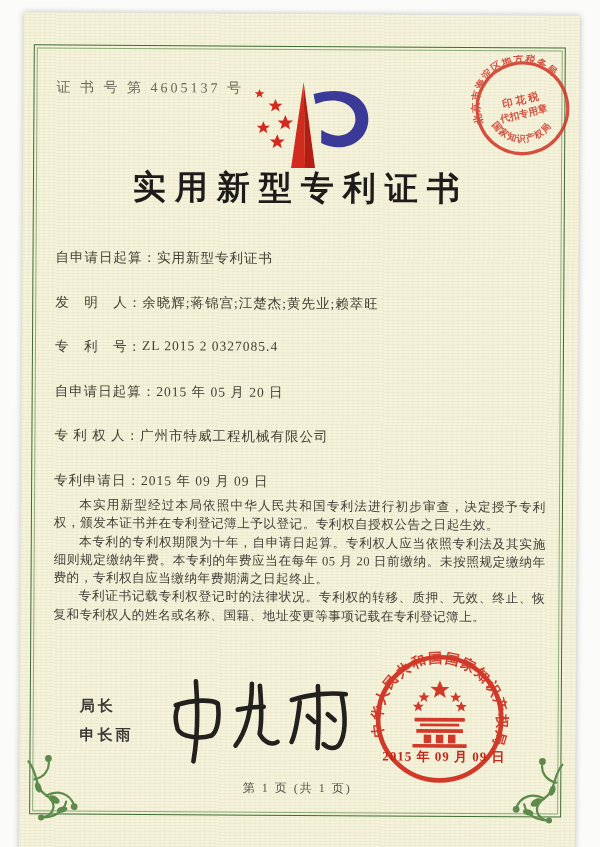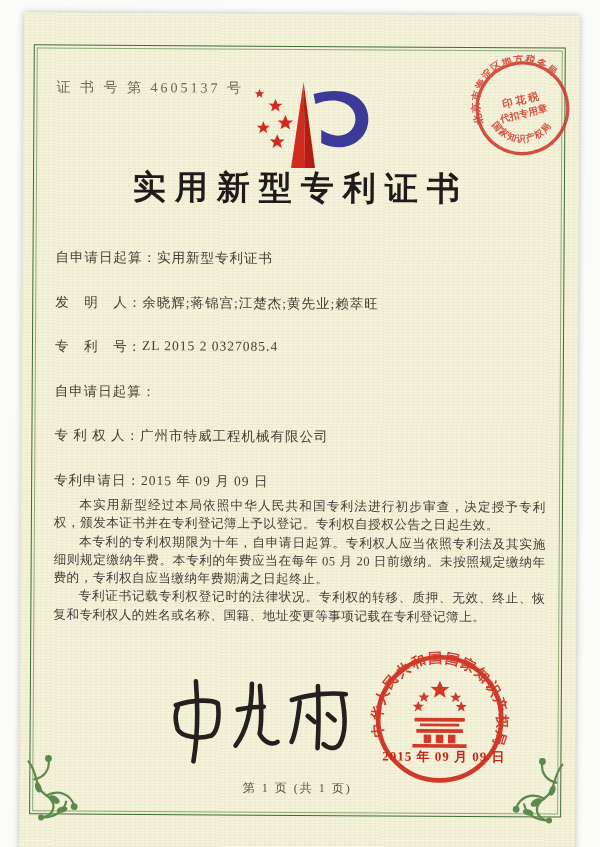--- a/index.html
+++ b/index.html
@@ -141,37 +141,42 @@
       <div class="field-row">
         <span class="lbl">发　明　人：</span>
         <span class="val">余晓辉;蒋锦宫;江楚杰;黄先业;赖萃旺</span>
       </div>
       <div class="field-row">
         <span class="lbl">专　利　号：</span>
         <span class="val">ZL 2015 2 0327085.4</span>
       </div>
       <div class="field-row">
         <span class="lbl">自申请日起算：</span>
+        <span class="val">2015 年 05 月 20 日</span>
       </div>
       <div class="field-row">
         <span class="lbl">专 利 权 人：</span>
         <span class="val">广州市特威工程机械有限公司</span>
       </div>
       <div class="field-row">
         <span class="lbl">专利申请日：</span>
         <span class="val">2015 年 09 月 09 日</span>
       </div>
     </div>
 
     <div class="body-text">
       <p>本实用新型经过本局依照中华人民共和国专利法进行初步审查，决定授予专利权，颁发本证书并在专利登记簿上予以登记。专利权自授权公告之日起生效。</p>
       <p>本专利的专利权期限为十年，自申请日起算。专利权人应当依照专利法及其实施细则规定缴纳年费。本专利的年费应当在每年 05 月 20 日前缴纳。未按照规定缴纳年费的，专利权自应当缴纳年费期满之日起终止。</p>
       <p>专利证书记载专利权登记时的法律状况。专利权的转移、质押、无效、终止、恢复和专利权人的姓名或名称、国籍、地址变更等事项记载在专利登记簿上。</p>
     </div>
 
+    <div class="director-block">
+      <div class="line">局长</div>
+      <div class="line">申长雨</div>
+    </div>
 
     <svg class="signature" viewBox="0 0 200 100">
       <g fill="none" stroke="#23211e" stroke-width="4.6" stroke-linecap="round" stroke-linejoin="round">
 
         <path d="M16 34 C34 28 52 28 58 32 C60 46 58 60 52 64 C40 68 22 66 18 58 C15 48 16 40 18 36"></path>
         <path d="M36 10 C38 34 38 66 34 90"></path>
 
         <path d="M92 12 C92 36 88 58 76 74"></path>
         <path d="M78 38 C88 36 98 35 104 35"></path>
         <path d="M100 14 C102 36 102 52 100 62 C104 70 112 74 118 70"></path>

